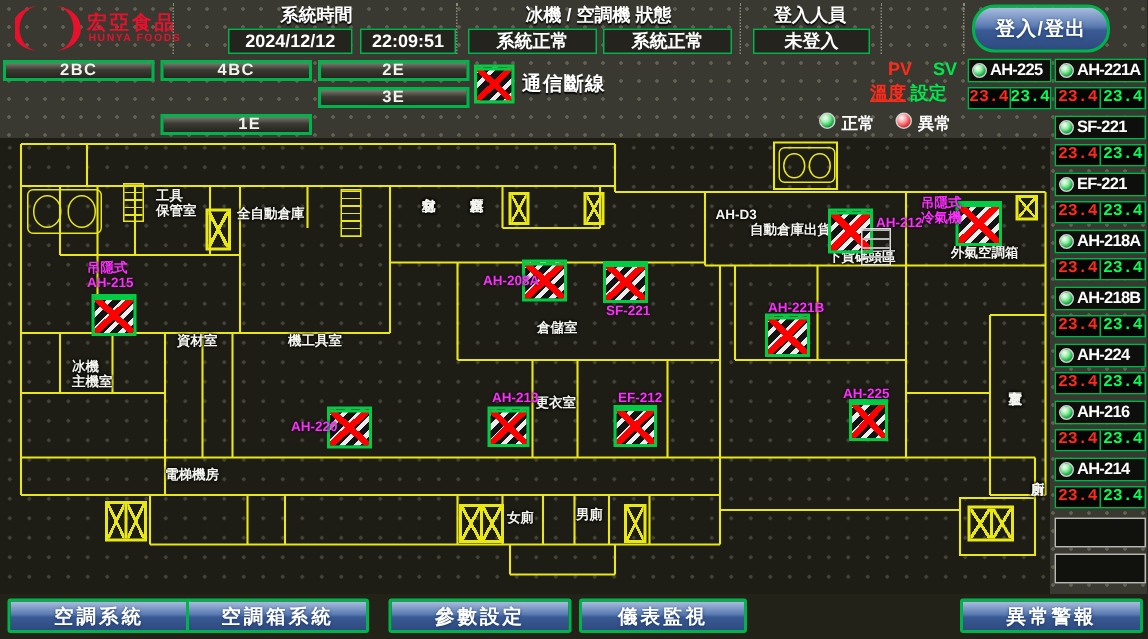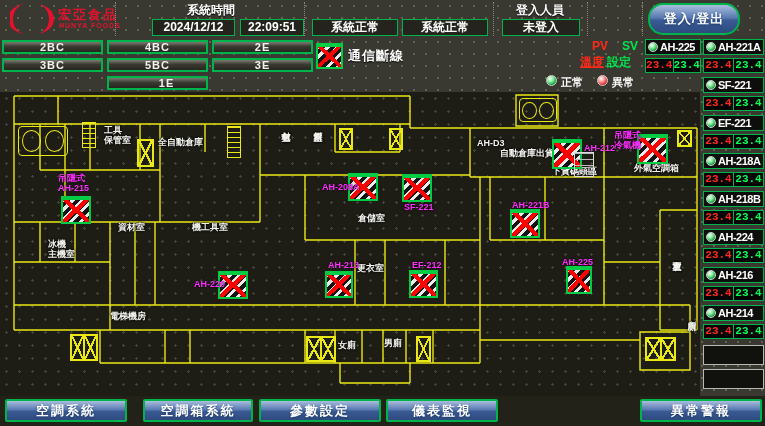--- a/index.html
+++ b/index.html
@@ -96,20 +96,21 @@
   <div class="hsep" style="left:115px"></div>
   <div class="hsep" style="left:304px"></div>
   <div class="hsep" style="left:493px"></div>
   <div class="hsep" style="left:587px"></div>
   <div class="hsep" style="left:642px"></div>
 
   <div class="seclabel" style="left:118px;width:186px">系統時間</div>
   <div class="hbox" style="left:152px;width:83px">2024/12/12</div>
   <div class="hbox" style="left:240px;width:64px">22:09:51</div>
 
+  <div class="seclabel" style="left:305px;width:188px">冰機 / 空調機 狀態</div>
   <div class="hbox" style="left:312px;width:86px">系統正常</div>
   <div class="hbox" style="left:402px;width:86px">系統正常</div>
 
   <div class="seclabel" style="left:493px;width:94px">登入人員</div>
   <div class="hbox" style="left:502px;width:78px">未登入</div>
 
   <div id="login-btn" class="bluebtn">登入/登出</div>
 
   <div class="equip" style="left:316px;top:43px;width:27px;height:26px"></div>
   <div id="comm-label">通信斷線</div>
@@ -139,22 +140,20 @@
       M14,305 H690 M14,330 H100 M100,330 H480 M100,330 V363 M100,363 H480
       M165,330 V363 M190,330 V363 M305,330 V363 M335,330 V363 M362,330 V363 M383,330 V363 M406,330 V363 M433,330 V363
       M340,363 V383 M410,363 V383 M340,383 H410
       M480,340 H640 M690,305 V340 M640,332 H690 V370 H640 Z M660,330 H697"></path>
   </svg>
 
   <div id="navstrip"></div>
 <div class="fbtn" style="left: 2px; top: 40px;">2BC</div>
     <div class="fbtn" style="left: 107px; top: 40px;">4BC</div>
     <div class="fbtn" style="left: 212px; top: 40px;">2E</div>
-    <div class="fbtn" style="left: 2px; top: 58px;">3BC</div>
-    <div class="fbtn" style="left: 107px; top: 58px;">5BC</div>
     <div class="fbtn" style="left: 212px; top: 58px;">3E</div>
     <div class="fbtn" style="left: 107px; top: 76px; padding-left: 18px;">1E</div>
     <div class="unit-name" style="left: 645px; top: 39px; width: 56px; height: 16px;">
       <div class="led g"></div>
       <div class="uname">AH-225</div>
     </div>
     <div class="unit-vals" style="left: 645px; top: 58px; width: 56px; height: 15px;">
       <div class="val pv">23.4</div>
       <div class="val sv">23.4</div>
     </div>
@@ -282,17 +281,17 @@
       <i></i>
       <i></i>
     </div>
     <div class="sym xbox" style="left: 416px; top: 336px; width: 15px; height: 26px;"></div>
     <div class="sym xbox2" style="left: 645px; top: 337px; width: 31px; height: 24px;">
       <i></i>
       <i></i>
     </div>
     <div class="sym whitebox" style="left: 574px; top: 152px; width: 20px; height: 25px;"></div>
     <div class="bluebtn navbtn" style="left: 5px; top: 399px; width: 122px; height: 23px;">空調系統</div>
-    <div class="bluebtn navbtn" style="left: 143px; top: 399px; width: 110px; height: 23px;">空調箱系統</div>
+    <div class="bluebtn navbtn" style="left: 124px; top: 399px; width: 122px; height: 23px;">空調箱系統</div>
     <div class="bluebtn navbtn" style="left: 259px; top: 399px; width: 122px; height: 23px;">參數設定</div>
     <div class="bluebtn navbtn" style="left: 386px; top: 399px; width: 112px; height: 23px;">儀表監視</div>
     <div class="bluebtn navbtn" style="left: 640px; top: 399px; width: 122px; height: 23px;">異常警報</div>
   </div>
 
 </body></html>

